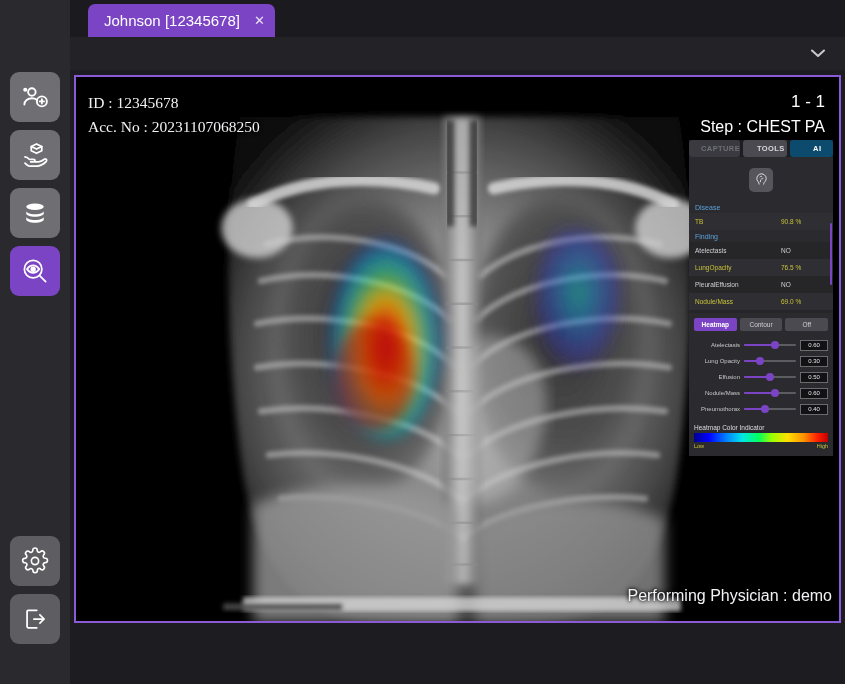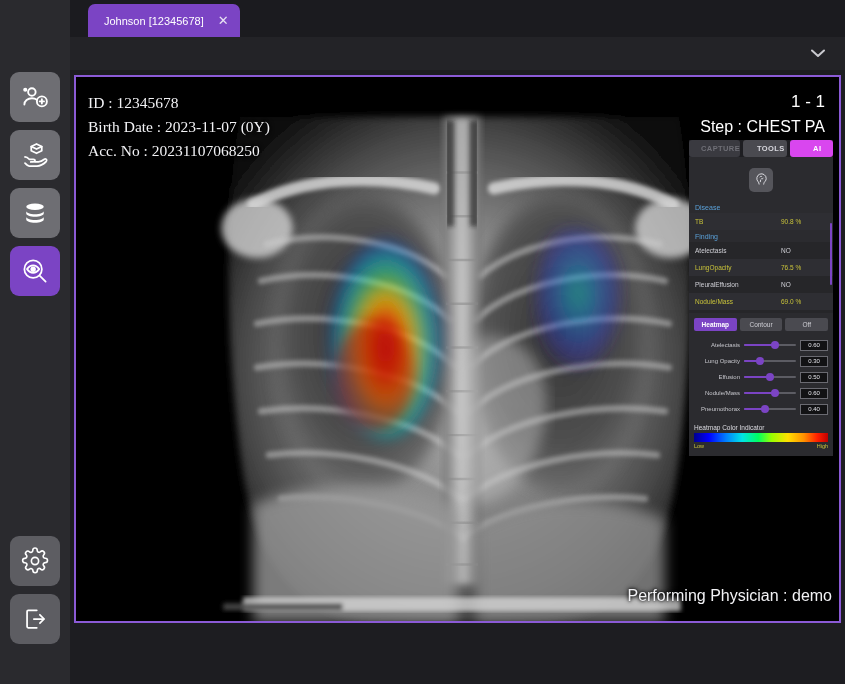--- a/index.html
+++ b/index.html
@@ -34,21 +34,21 @@
     position: absolute; left: 70px; top: 0; width: 775px; height: 37px;
     background: #1b1b1f;
   }
   #tab {
     position: absolute; left: 18px; top: 4px;
     height: 33px; min-width: 152px; padding: 0 10px 0 16px;
     background: #7b44c4; border-radius: 7px 7px 0 0;
     display: flex; align-items: center; gap: 14px;
     cursor: pointer;
   }
-  #tab .tab-label { color: #fff; font-size: 11px; white-space: nowrap; }
+  #tab .tab-label { color: #fff; font-size: 15px; white-space: nowrap; }
   #tab .tab-close { color: #e8e2f2; font-size: 13px; line-height: 1; cursor: pointer; }
 
   
   #headerstrip {
     position: absolute; left: 70px; top: 37px; width: 775px; height: 33px;
     background: #232327;
     display: flex; align-items: center; justify-content: flex-end;
     padding-right: 18px;
   }
   #chev { cursor: pointer; opacity: .85; }
@@ -88,21 +88,21 @@
     width: 144px; background: #1e1e22;
   }
   #ai-tabs { display: flex; gap: 3px; padding: 0 0 0 0; }
   .ai-tab {
     flex: 1; height: 17px; border-radius: 3px;
     font-size: 7.5px; letter-spacing: .4px; font-weight: bold;
     display: flex; align-items: center; justify-content: center;
     color: #d8d8de; background: #4a4a50; cursor: pointer; padding-left: 12px;
   }
   .ai-tab.disabled { color: #6f6f76; background: #3a3a40; }
-  .ai-tab.active { background: #d946ef; color: #fff; }
+  .ai-tab.active { background: #0c4a6e; color: #fff; }
 
   #ai-body { background: #2b2b2f; padding: 6px 0 0; }
   #brain-row { display: flex; justify-content: center; padding: 5px 0 9px; }
   #brain-btn {
     width: 24px; height: 24px; border-radius: 5px; background: #55555b;
     display:flex; align-items:center; justify-content:center; cursor:pointer;
   }
 
   #results { background: #222226; position: relative; max-height: 112px; overflow: hidden; }
   .sec-head {
@@ -363,21 +363,20 @@
         <path d="M496 152 C534 150 552 184 548 228 C544 272 520 300 496 298
                  C470 296 458 262 462 216 C466 176 472 154 496 152 Z" fill="url(#hmL)"></path>
       </g>
       <g filter="url(#sm)" opacity=".5">
         <ellipse cx="300" cy="300" rx="40" ry="56" fill="#b00000"></ellipse>
       </g>
     </svg>
 
     <div id="patient-info">
       <div>ID : 12345678</div>
-      <div>Birth Date : 2023-11-07 (0Y)</div>
       <div>Acc. No : 20231107068250</div>
     </div>
 
     <div id="step-info">
       <div class="s1">1 - 1</div>
       <div class="s2">Step : CHEST PA</div>
     </div>
 
     <div id="physician">Performing Physician : demo</div>
 

